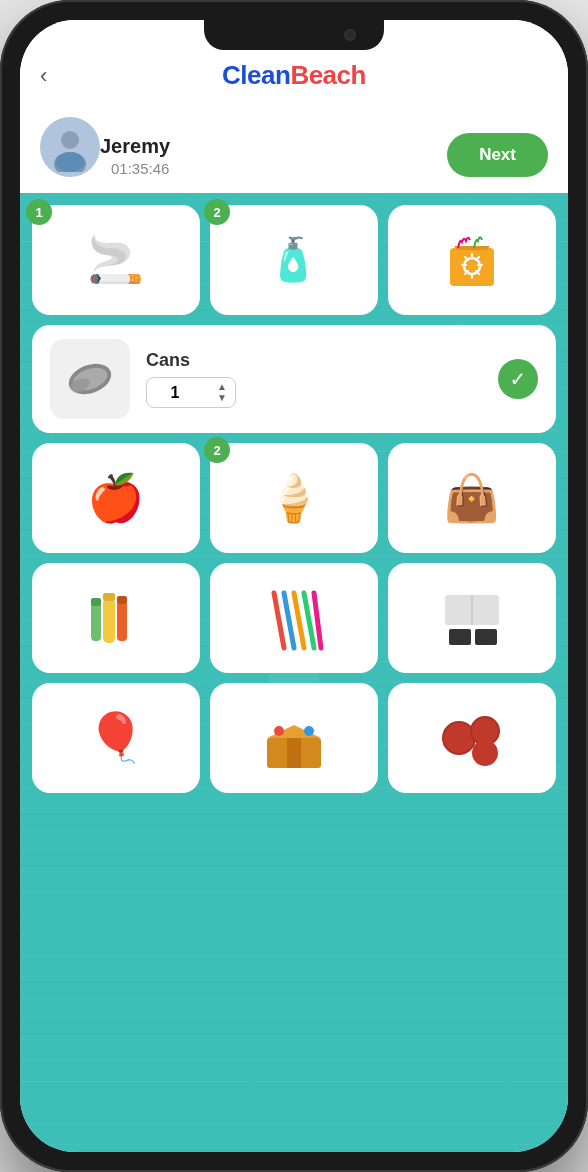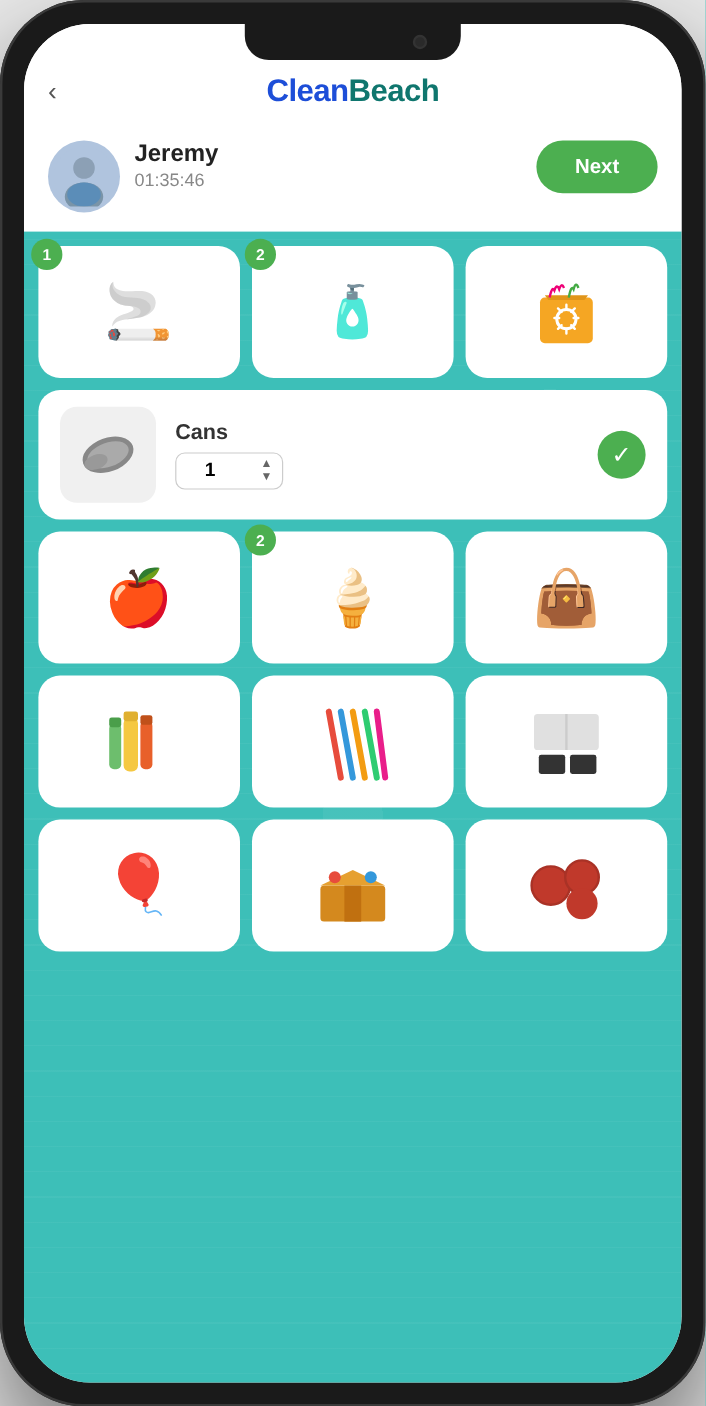--- a/index.html
+++ b/index.html
@@ -78,38 +78,38 @@
       color: #3ab5b0;
       letter-spacing: -0.5px;
     }
     .app-title span { color: #1d4ed8; }
 
     
     .user-bar {
       background: #fff;
       padding: 10px 20px 16px;
       display: flex;
-      align-items: flex-start;
-      gap: 12px;
+      align-items: flex-end;
+      gap: 0;
     }
     .avatar {
       width: 60px;
       height: 60px;
       border-radius: 50%;
       background: #b0c4de;
       overflow: hidden;
       flex-shrink: 0;
       display: flex;
       align-items: center;
       justify-content: center;
       font-size: 30px;
     }
     .user-info { flex: 1; }
     .user-name { font-size: 20px; font-weight: 700; color: #222; }
-    .user-timer { font-size: 15px; color: #888; margin-top: 2px; }
+    .user-timer { font-size: 15px; color: #888; margin-top: 2px; margin-left: 11px; }
     .next-btn {
       background: #4caf50;
       color: #fff;
       border: none;
       border-radius: 25px;
       padding: 12px 32px;
       font-size: 17px;
       font-weight: 600;
       cursor: pointer;
       white-space: nowrap;
@@ -245,21 +245,21 @@
 <div class="phone-outer">
 
   <div class="phone-screen">
     <div class="notch">
       <div class="notch-camera"></div>
     </div>
 
     <div class="header">
       <span class="back-arrow">‹</span>
       <span class="app-title">
-        <span>Clean</span><span style="color:#0f766e;margin-top:20px;">Beach</span>
+        <span>Clean</span><span style="color:#ef4444;margin-top:20px;">Beach</span>
       </span>
     </div>
 
     <div class="user-bar">
       <div class="avatar">
 
         <svg width="50" height="50" viewBox="0 0 50 50" xmlns="http://www.w3.org/2000/svg">
           <circle cx="25" cy="25" r="25" fill="#b0c4de"></circle>
           <circle cx="25" cy="18" r="9" fill="#8ca0b5"></circle>
           <ellipse cx="25" cy="42" rx="16" ry="12" fill="#7a94a8"></ellipse>

